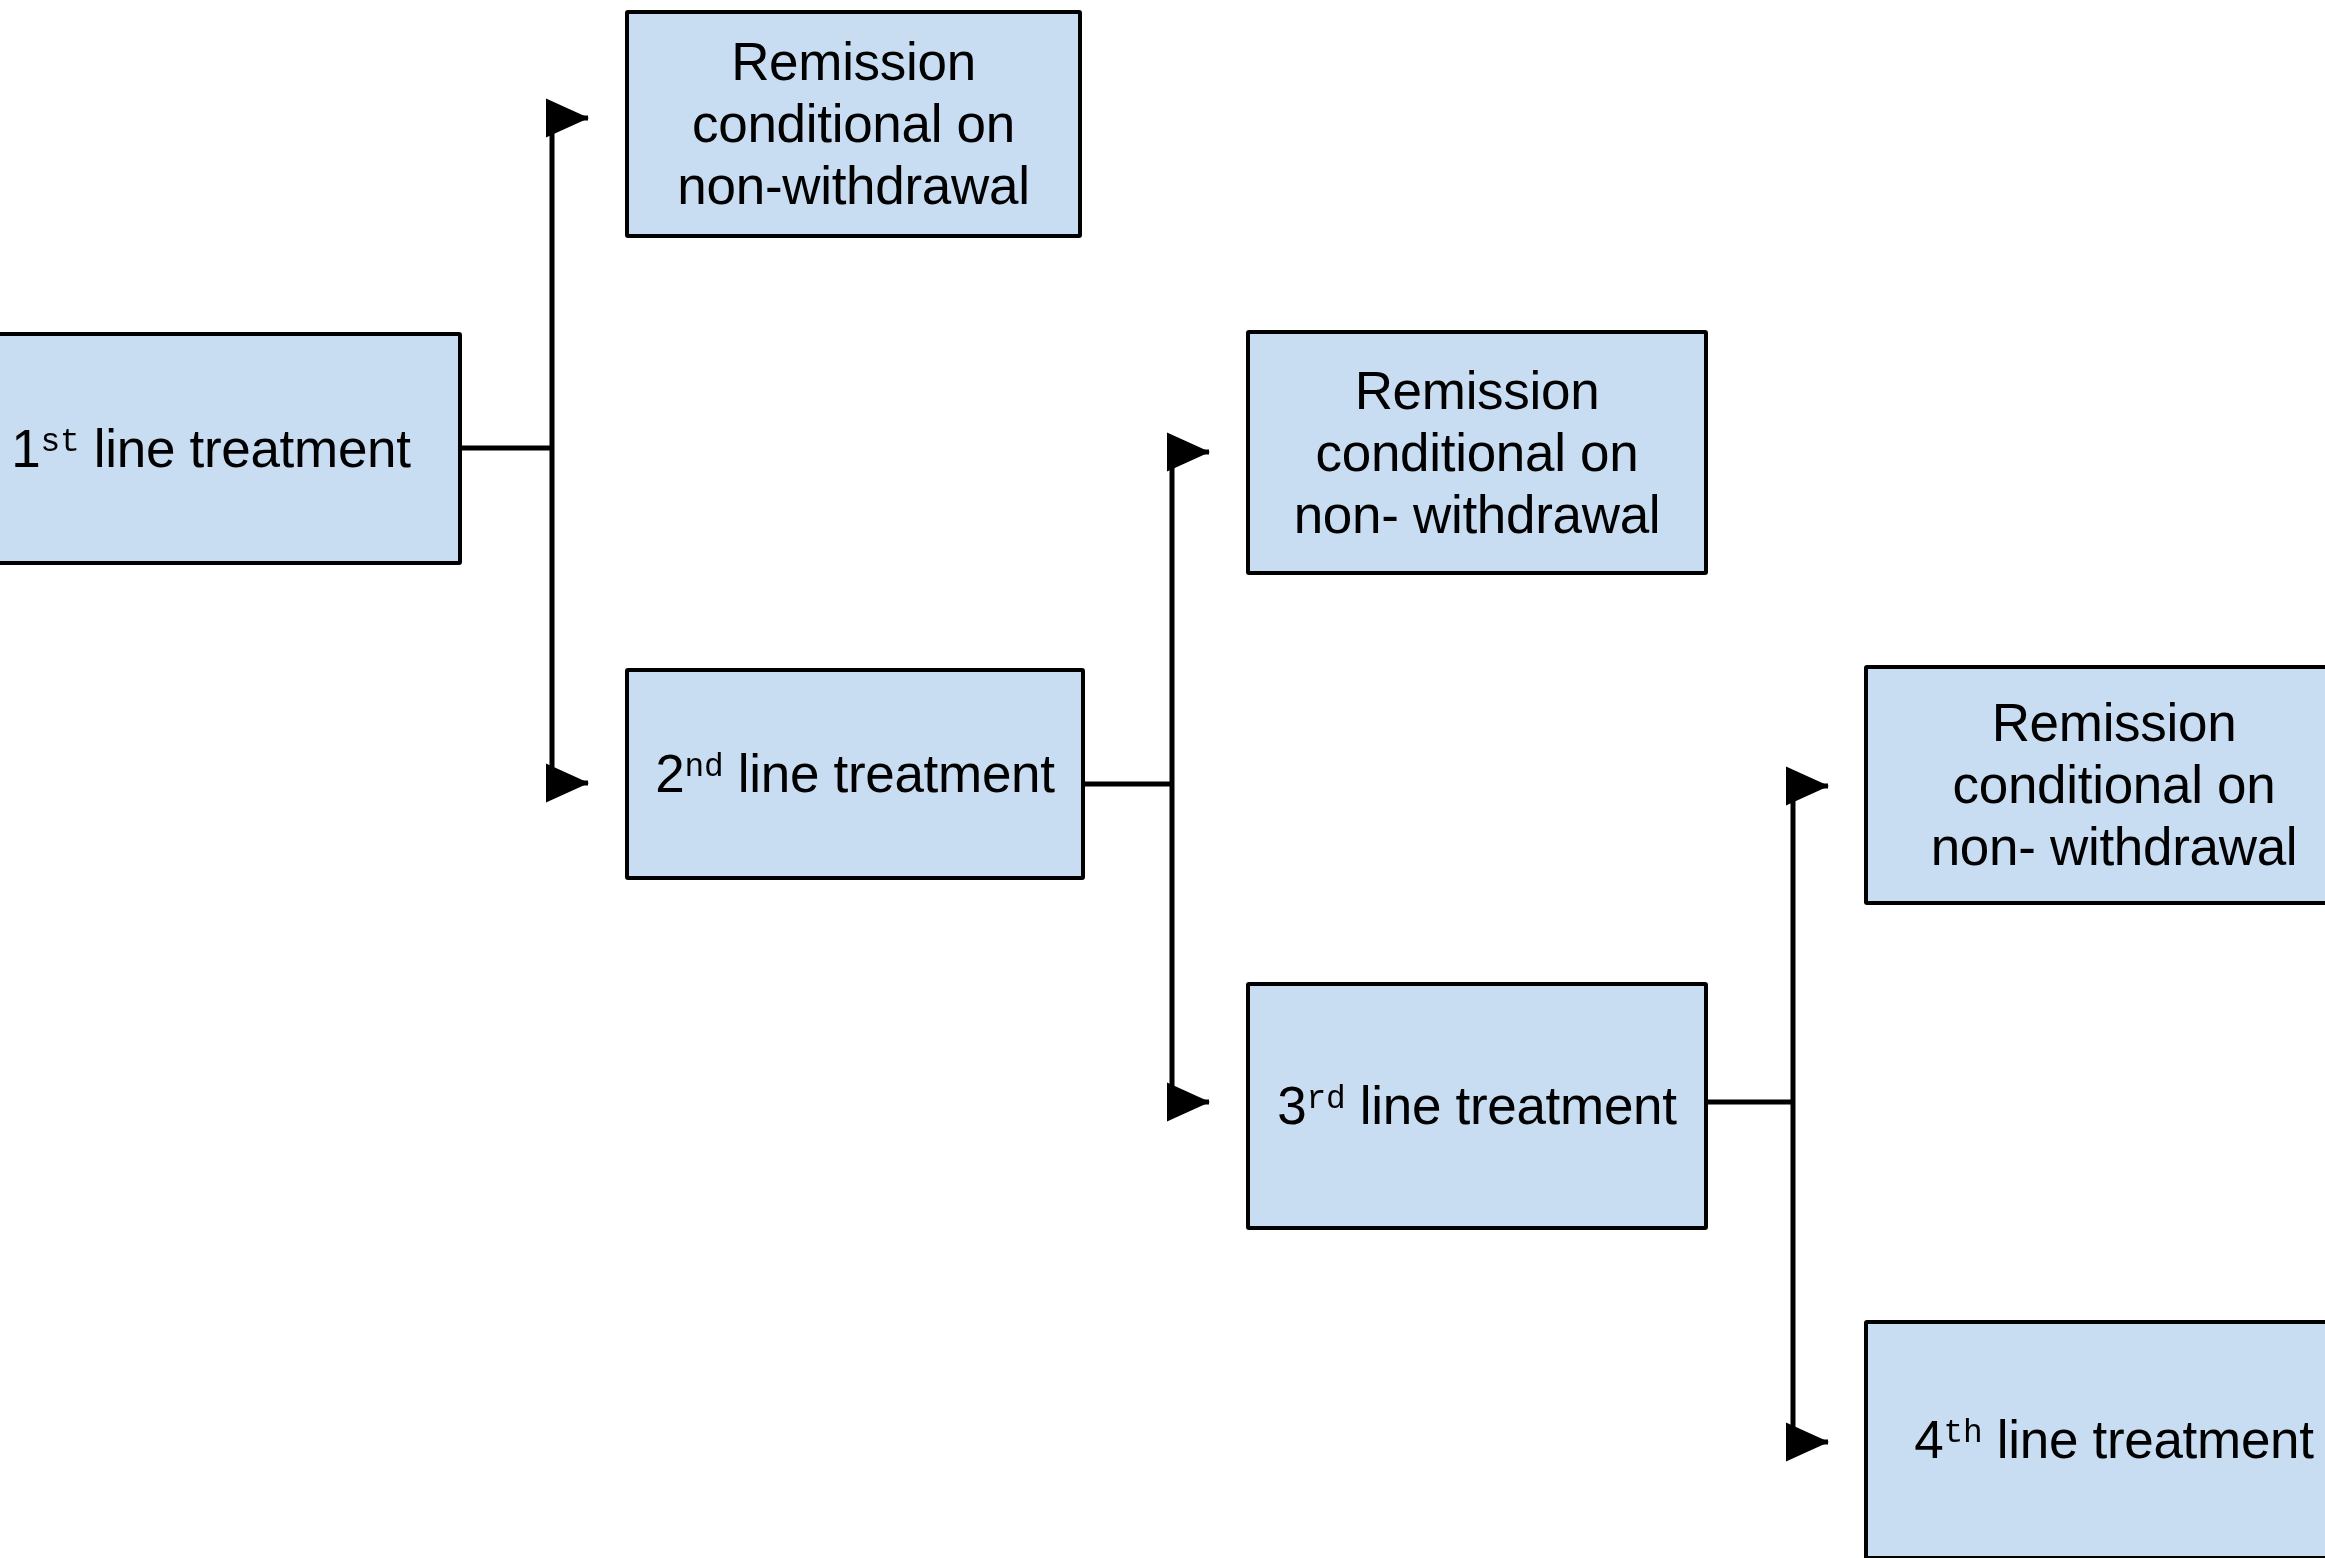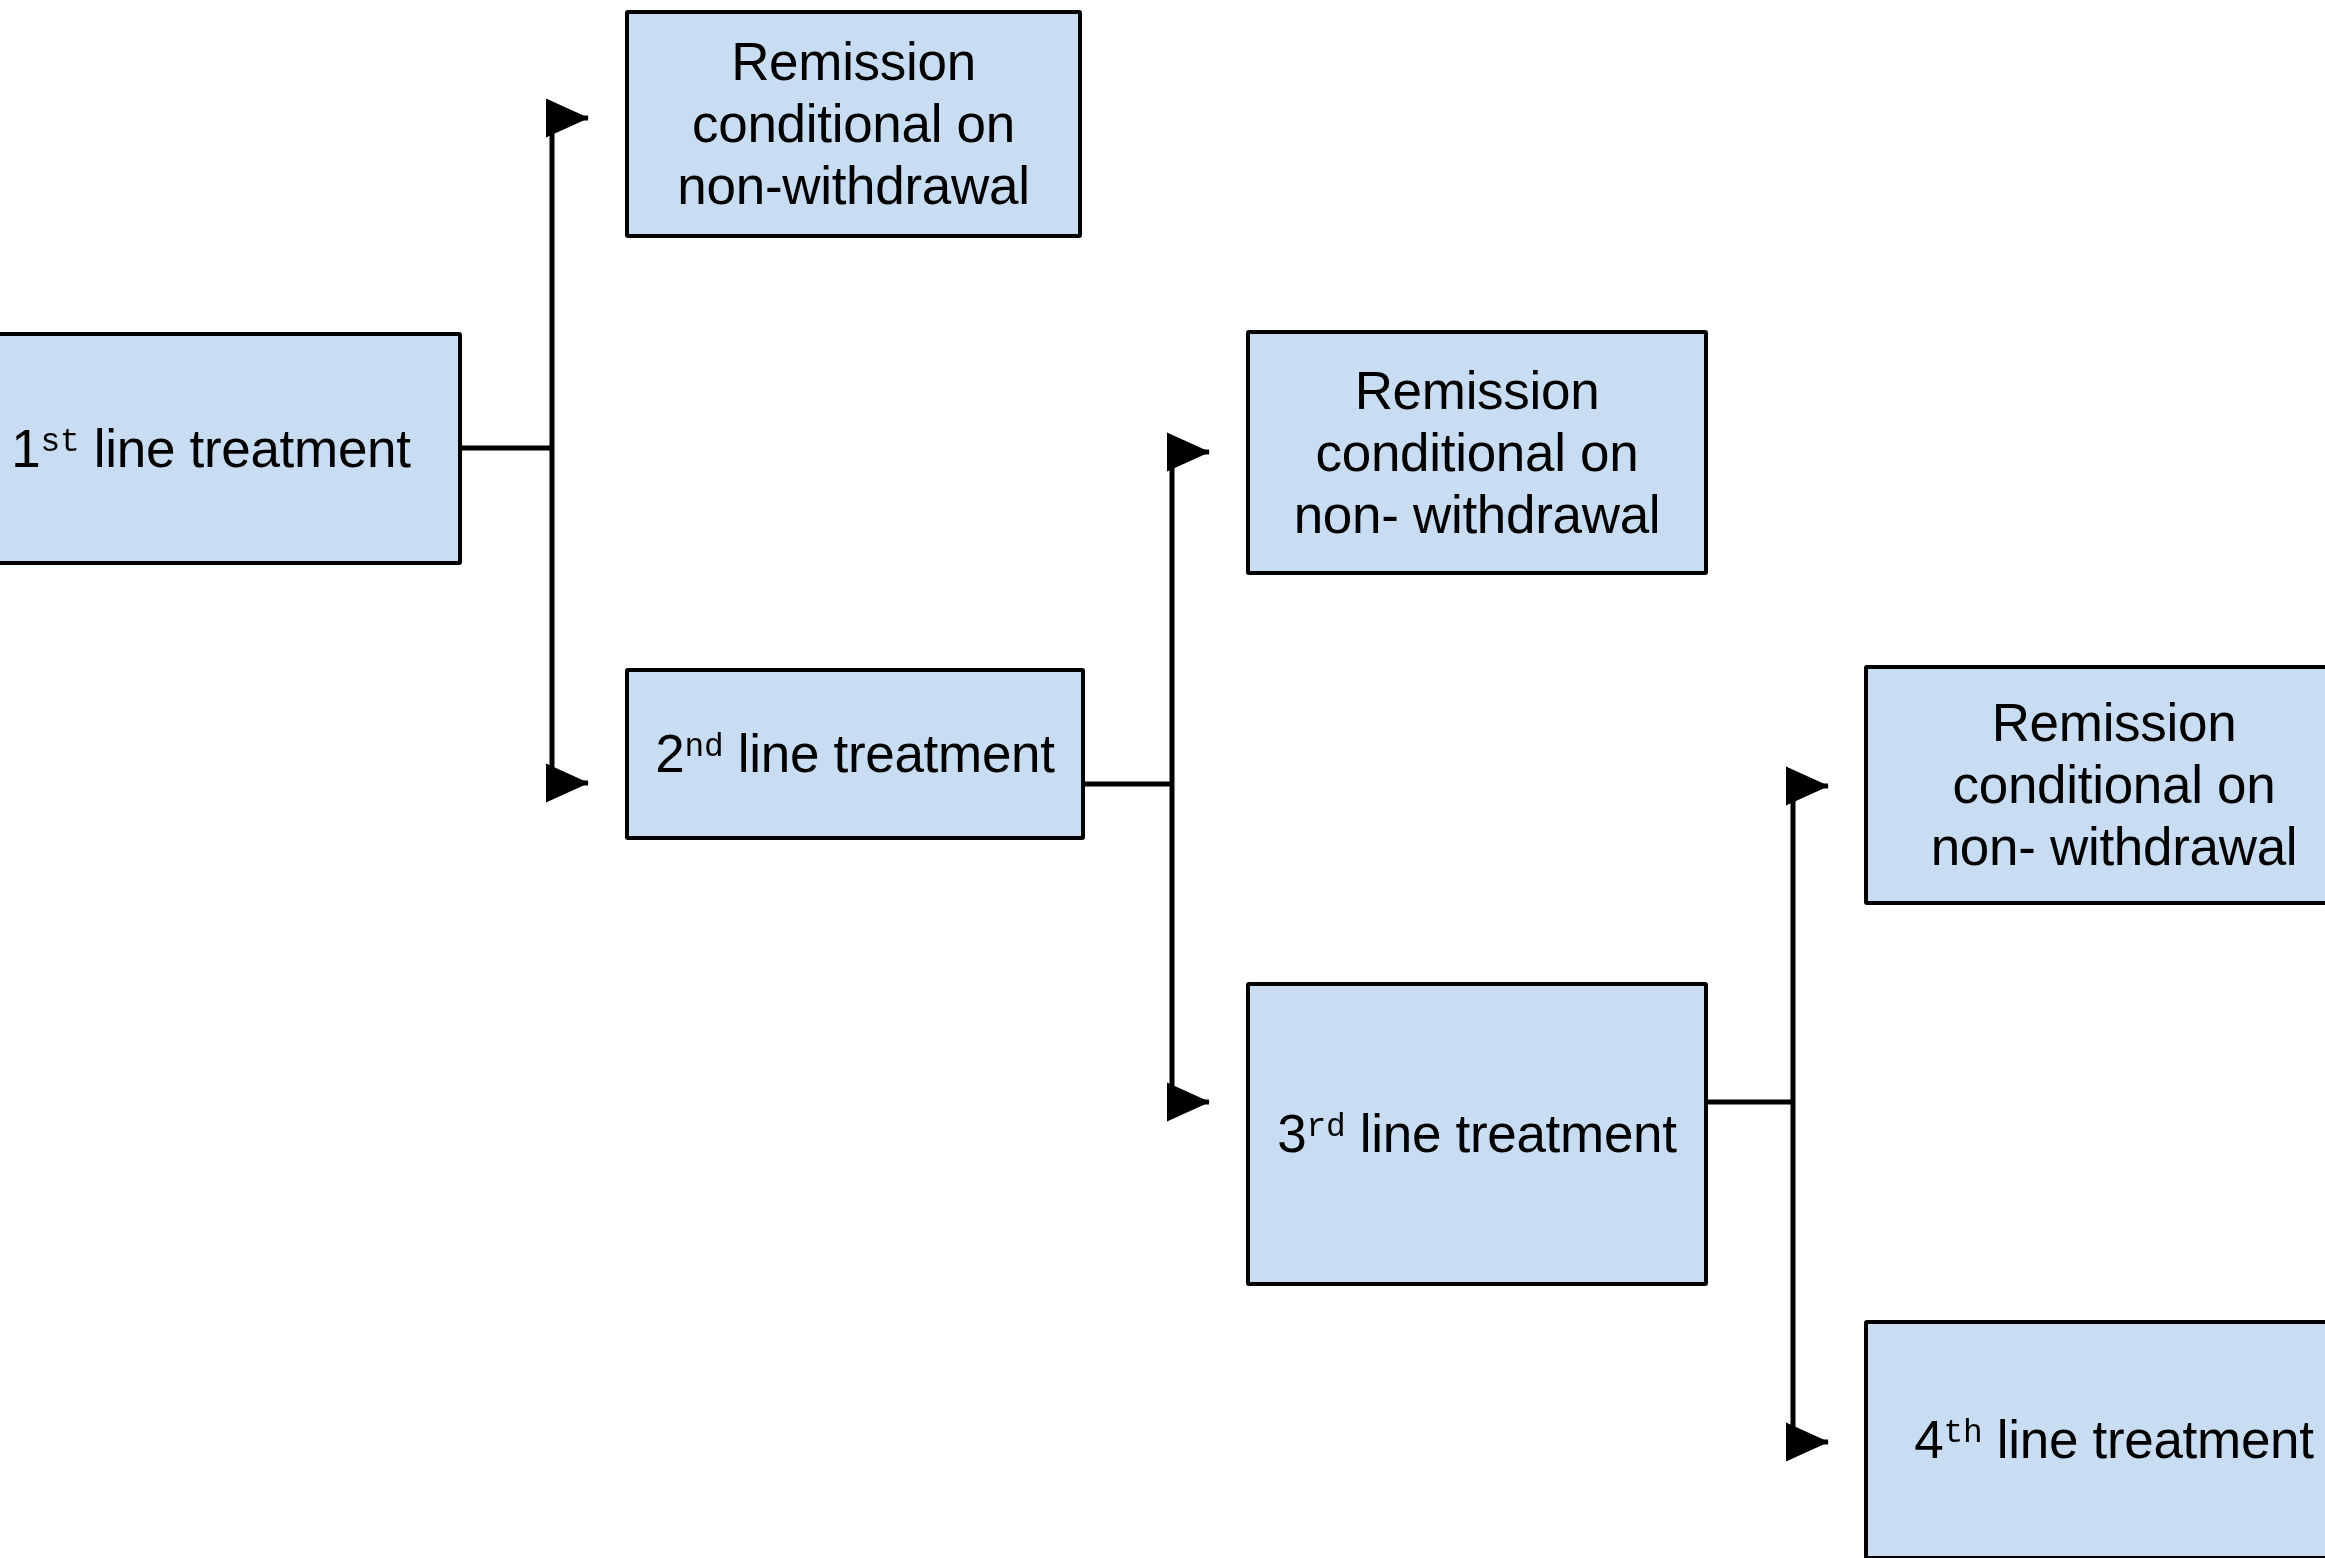--- a/index.html
+++ b/index.html
@@ -50,23 +50,23 @@
     font-size: 0.62em;
     vertical-align: baseline;
     position: relative;
     top: -0.48em;
     line-height: 0;
     font-family: Liberation Mono, monospace;
   }
   
   #node-tx1   { left: -40px;  top: 332px;  width: 502px;  height: 233px; }
   #node-rem1  { left: 625px;  top: 10px;   width: 457px;  height: 228px; }
-  #node-tx2   { left: 625px;  top: 668px;  width: 460px;  height: 172px; }
+  #node-tx2   { left: 625px;  top: 668px;  width: 460px;  height: 212px; }
   #node-rem2  { left: 1246px; top: 330px;  width: 462px;  height: 245px; }
-  #node-tx3   { left: 1246px; top: 982px;  width: 462px;  height: 304px; }
+  #node-tx3   { left: 1246px; top: 982px;  width: 462px;  height: 248px; }
   #node-rem3  { left: 1864px; top: 665px;  width: 500px;  height: 240px; }
   #node-tx4   { left: 1864px; top: 1320px; width: 500px;  height: 240px; }
 </style>
 </head>
 <body>
 
 <div id="canvas">
 
   <svg id="edges" viewBox="0 0 2325 1558" width="2325" height="1558">
     <defs>

